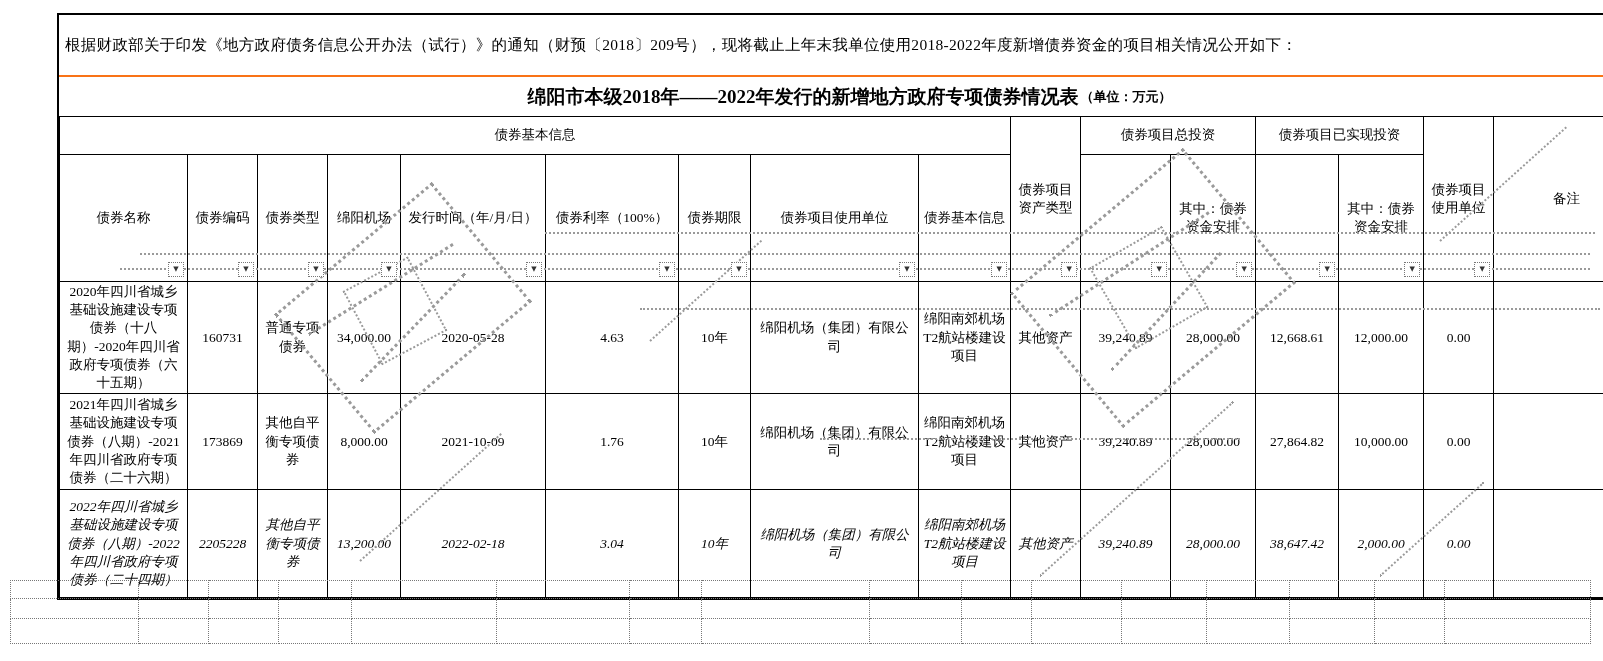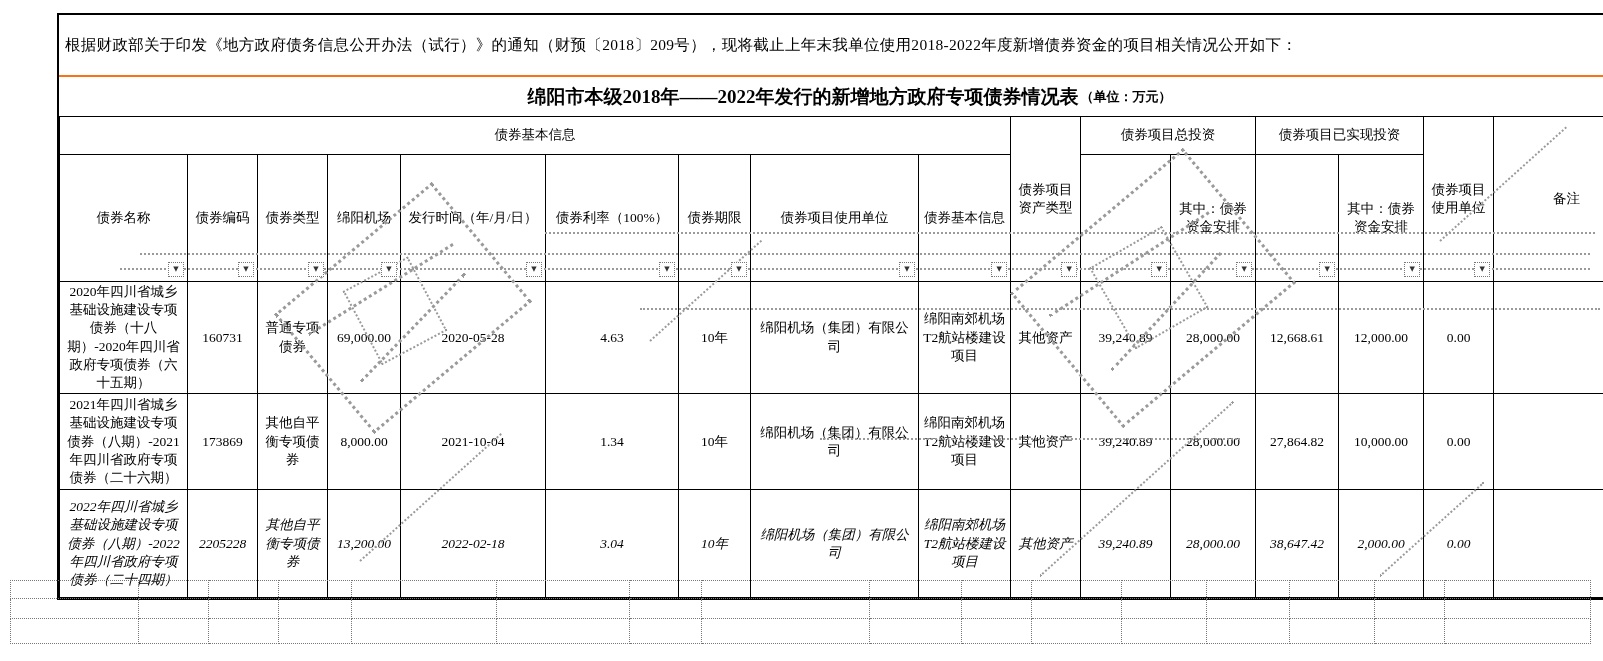--- a/index.html
+++ b/index.html
@@ -160,41 +160,41 @@
             <span>其中：债券资金安排</span>
             <span class="filter-btn">▼</span>
           </th>
         </tr>
       </thead>
       <tbody>
         <tr class="data-row-1">
           <td>2020年四川省城乡基础设施建设专项债券（十八期）-2020年四川省政府专项债券（六十五期）</td>
           <td>160731</td>
           <td>普通专项债券</td>
-          <td class="num">69,000.00</td>
+          <td class="num">34,000.00</td>
           <td>2020-05-28</td>
           <td>4.63</td>
           <td>10年</td>
           <td>绵阳机场（集团）有限公司</td>
           <td>绵阳南郊机场T2航站楼建设项目</td>
           <td>其他资产</td>
           <td class="num">39,240.89</td>
           <td class="num">28,000.00</td>
           <td class="num">12,668.61</td>
           <td class="num">12,000.00</td>
           <td class="num">0.00</td>
           <td></td>
         </tr>
         <tr class="data-row-2">
           <td>2021年四川省城乡基础设施建设专项债券（八期）-2021年四川省政府专项债券（二十六期）</td>
           <td>173869</td>
           <td>其他自平衡专项债券</td>
           <td class="num">8,000.00</td>
-          <td>2021-10-04</td>
-          <td>1.34</td>
+          <td>2021-10-09</td>
+          <td>1.76</td>
           <td>10年</td>
           <td>绵阳机场（集团）有限公司</td>
           <td>绵阳南郊机场T2航站楼建设项目</td>
           <td>其他资产</td>
           <td class="num">39,240.89</td>
           <td class="num">28,000.00</td>
           <td class="num">27,864.82</td>
           <td class="num">10,000.00</td>
           <td class="num">0.00</td>
           <td></td>

